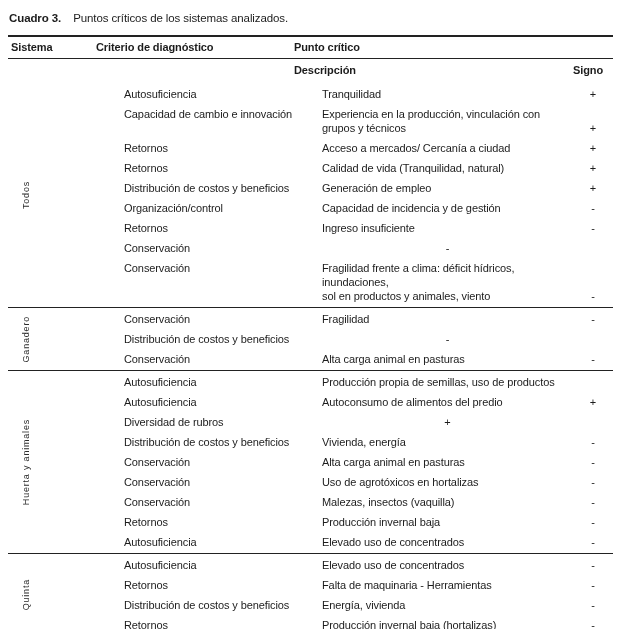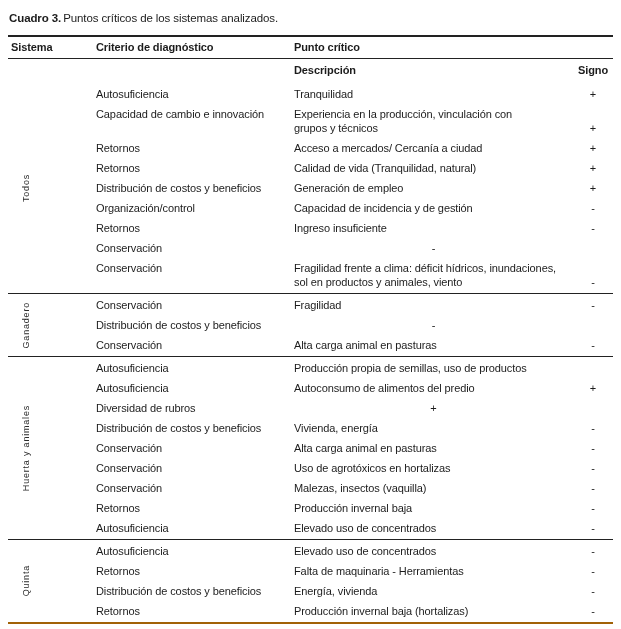--- a/index.html
+++ b/index.html
@@ -19,21 +19,21 @@
     padding: 9px 8px 0 8px;
   }
   .caption {
     font-size: 11.5px;
     line-height: 14px;
     margin: 2px 0 10px 1px;
     letter-spacing: -0.1px;
   }
   .caption .bold {
     font-weight: bold;
-    margin-right: 2px;
+    margin-right: 12px;
   }
   .table {
     width: 605px;
     border-top: 2px solid #222;
     border-bottom: 2px solid #a16207;
     font-size: 11px;
     letter-spacing: -0.1px;
   }
   
   .hrow1 {
@@ -46,21 +46,21 @@
   }
   .hrow1 .c-sistema { padding-left: 3px; }
   
   .hrow2 {
     display: grid;
     grid-template-columns: 88px 198px 1fr 40px;
     padding: 5px 0 6px 0;
     font-weight: bold;
     line-height: 13px;
   }
-  .hrow2 .c-signo { text-align: center; }
+  .hrow2 .c-signo { text-align: left; }
   
   .group {
     display: flex;
   }
   .group + .group {
     border-top: 1.5px solid #222;
   }
   .glabel {
     width: 88px;
     flex: 0 0 88px;
@@ -74,20 +74,21 @@
     writing-mode: vertical-rl;
     transform: rotate(180deg);
     font-size: 9px;
     letter-spacing: 0.8px;
     color: #2a2a2a;
     white-space: nowrap;
   }
   .grows {
     flex: 1 1 auto;
     padding: 1px 0;
+    margin-left: 28px;
   }
   .row {
     display: grid;
     grid-template-columns: 198px 1fr 40px;
     align-items: start;
     padding: 3px 0;
     line-height: 14px;
   }
   .cell-desc {
     white-space: pre-line;

